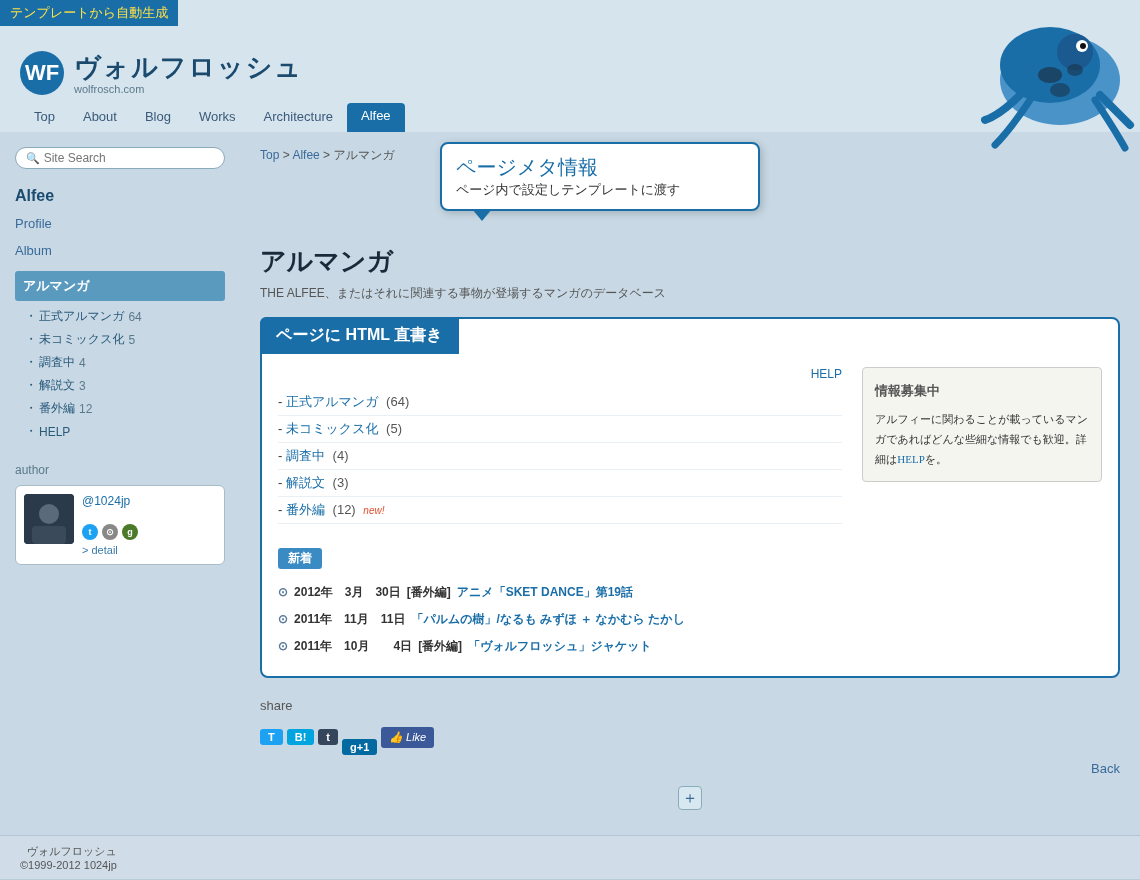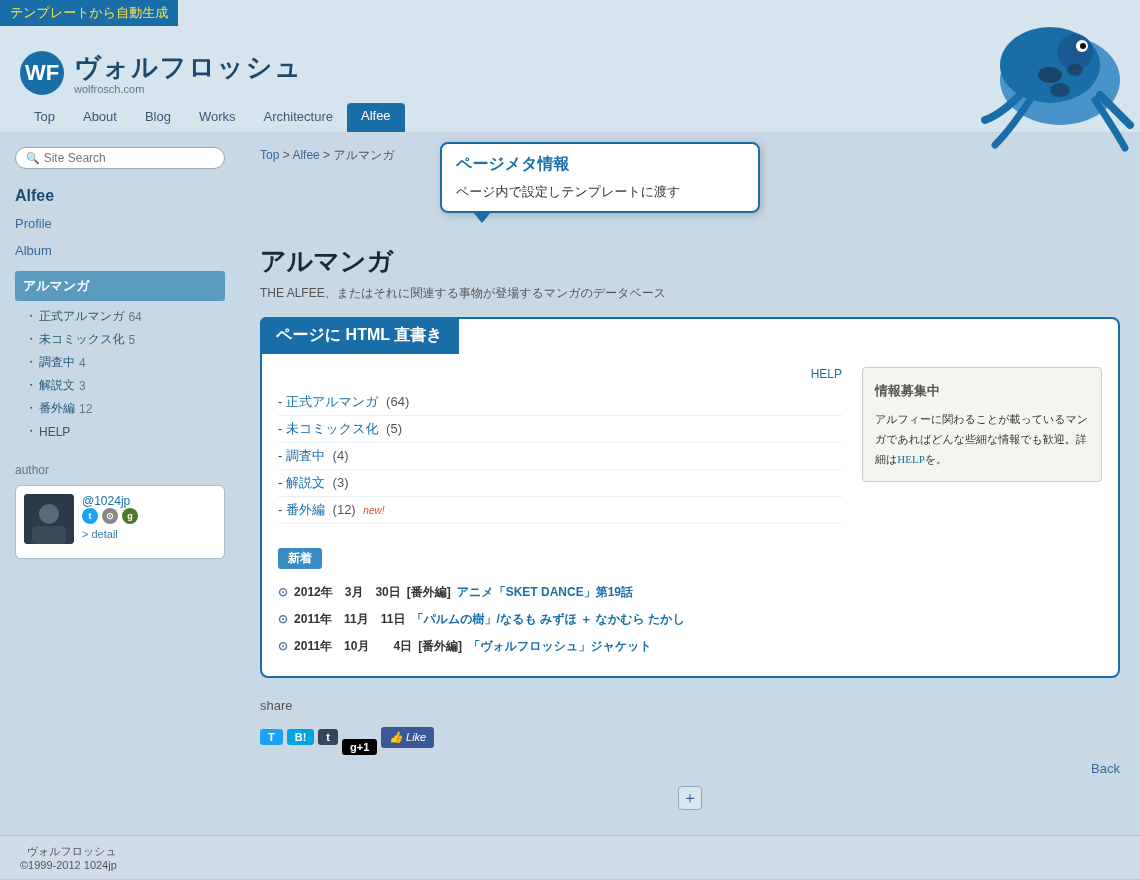--- a/index.html
+++ b/index.html
@@ -172,21 +172,21 @@
       border: 1px solid #aabbc8;
     }
     .author-avatar {
       width: 50px; height: 50px;
       background: #2a3a4a;
       border-radius: 4px;
       overflow: hidden;
       margin-bottom: 6px;
       display: flex; align-items: center; justify-content: center;
     }
-    .author-name { font-size: 12px; color: #1a6ea8; margin-bottom: 0; }
+    .author-name { font-size: 12px; color: #1a6ea8; margin-bottom: 16px; }
     .author-icons { display: flex; gap: 4px; margin-bottom: 4px; }
     .author-icon-badge {
       width: 16px; height: 16px;
       border-radius: 50%;
       display: flex; align-items: center; justify-content: center;
       font-size: 9px; color: white; font-weight: bold;
     }
     .author-detail-link { font-size: 11px; color: #3a7aaa; cursor: pointer; }
 
     
@@ -333,24 +333,24 @@
     .annotation-tooltip::after {
       content: '';
       position: absolute;
       bottom: -12px;
       left: 30px;
       border-left: 10px solid transparent;
       border-right: 10px solid transparent;
       border-top: 12px solid #1a6ea8;
     }
     .annotation-title {
-      font-weight: bold;
-      font-size: 16px;
+      font-weight: normal;
+      font-size: 20px;
       color: #1a6ea8;
-      margin-bottom: 8px;
+      margin-bottom: 0;
     }
     .annotation-desc { font-size: 13px; color: #333; }
 
     .annotation-html {
       position: absolute;
       background: #1a6ea8;
       color: white;
       font-size: 16px;
       font-weight: bold;
       padding: 8px 16px;
@@ -598,21 +598,21 @@
         </div>
       </div>
     </div>
 
     <div class="share-section clearfix">
       <div class="share-label">share</div>
       <div class="share-buttons">
         <a class="share-btn share-twitter">T</a>
         <a class="share-btn share-hb">B!</a>
         <a class="share-btn share-tumblr">t</a>
-        <a class="share-btn" style="background:#000000;margin-top:20px;">g+1</a>
+        <a class="share-btn" style="background:#0369a1;margin-top:20px;">g+1</a>
         <a class="share-like">👍 Like</a>
       </div>
       <div class="back-link">Back</div>
     </div>
 
     <div class="add-btn-area">
       <div class="add-btn">＋</div>
     </div>
 
   </div>

